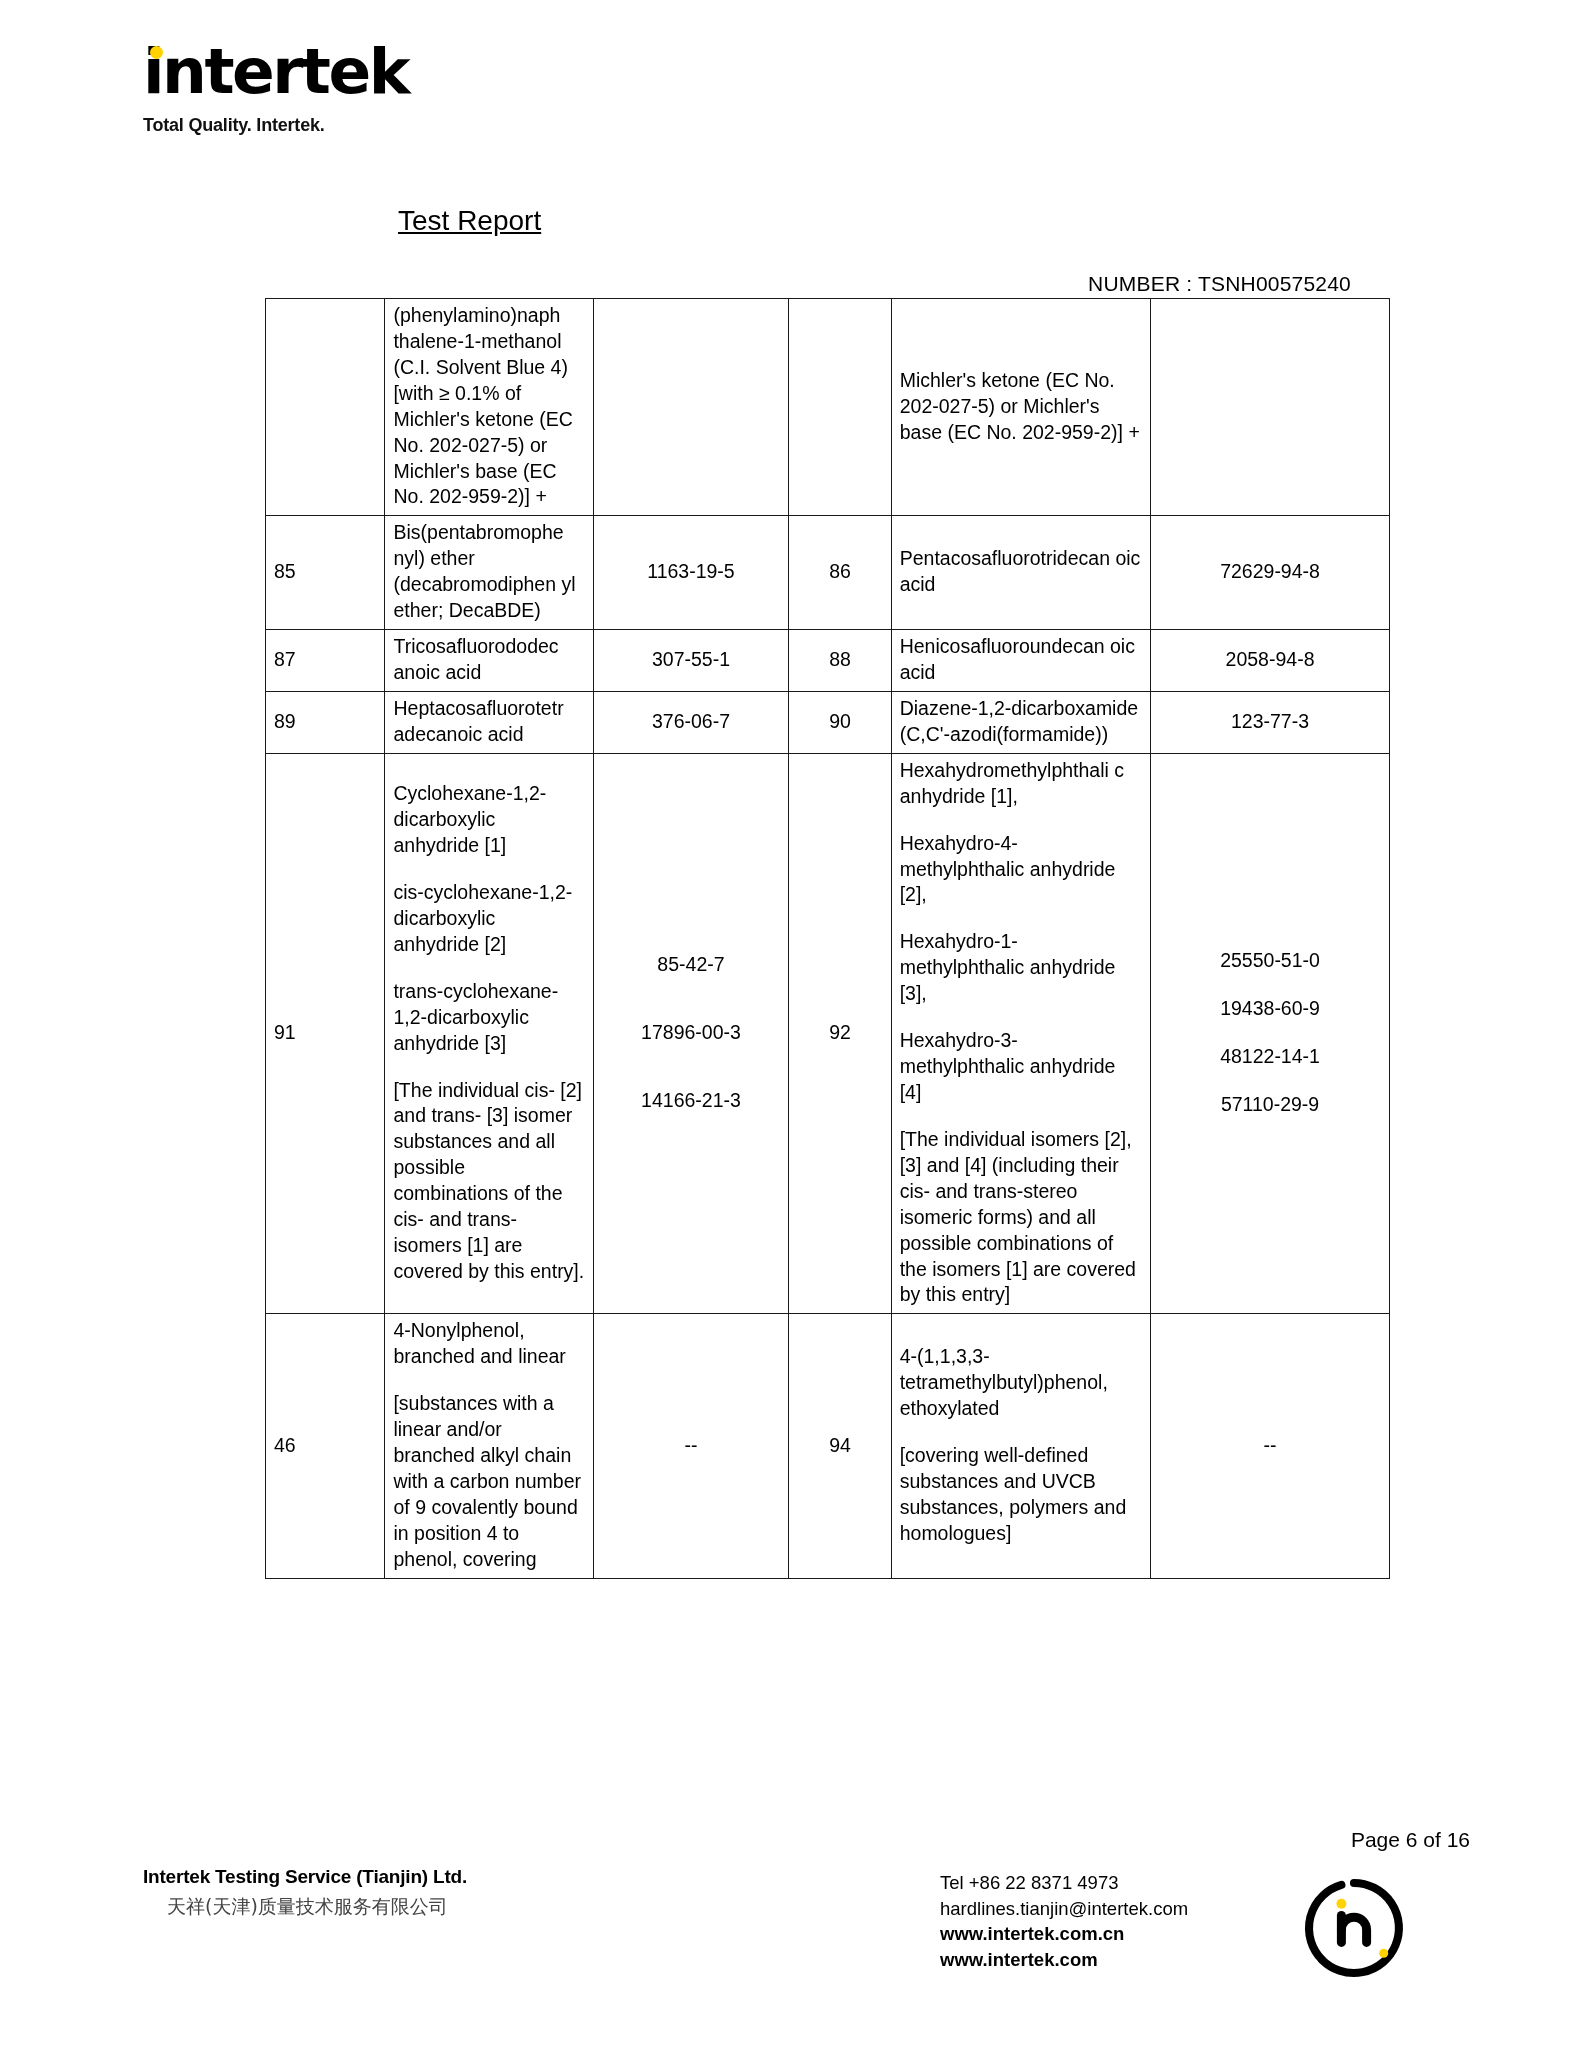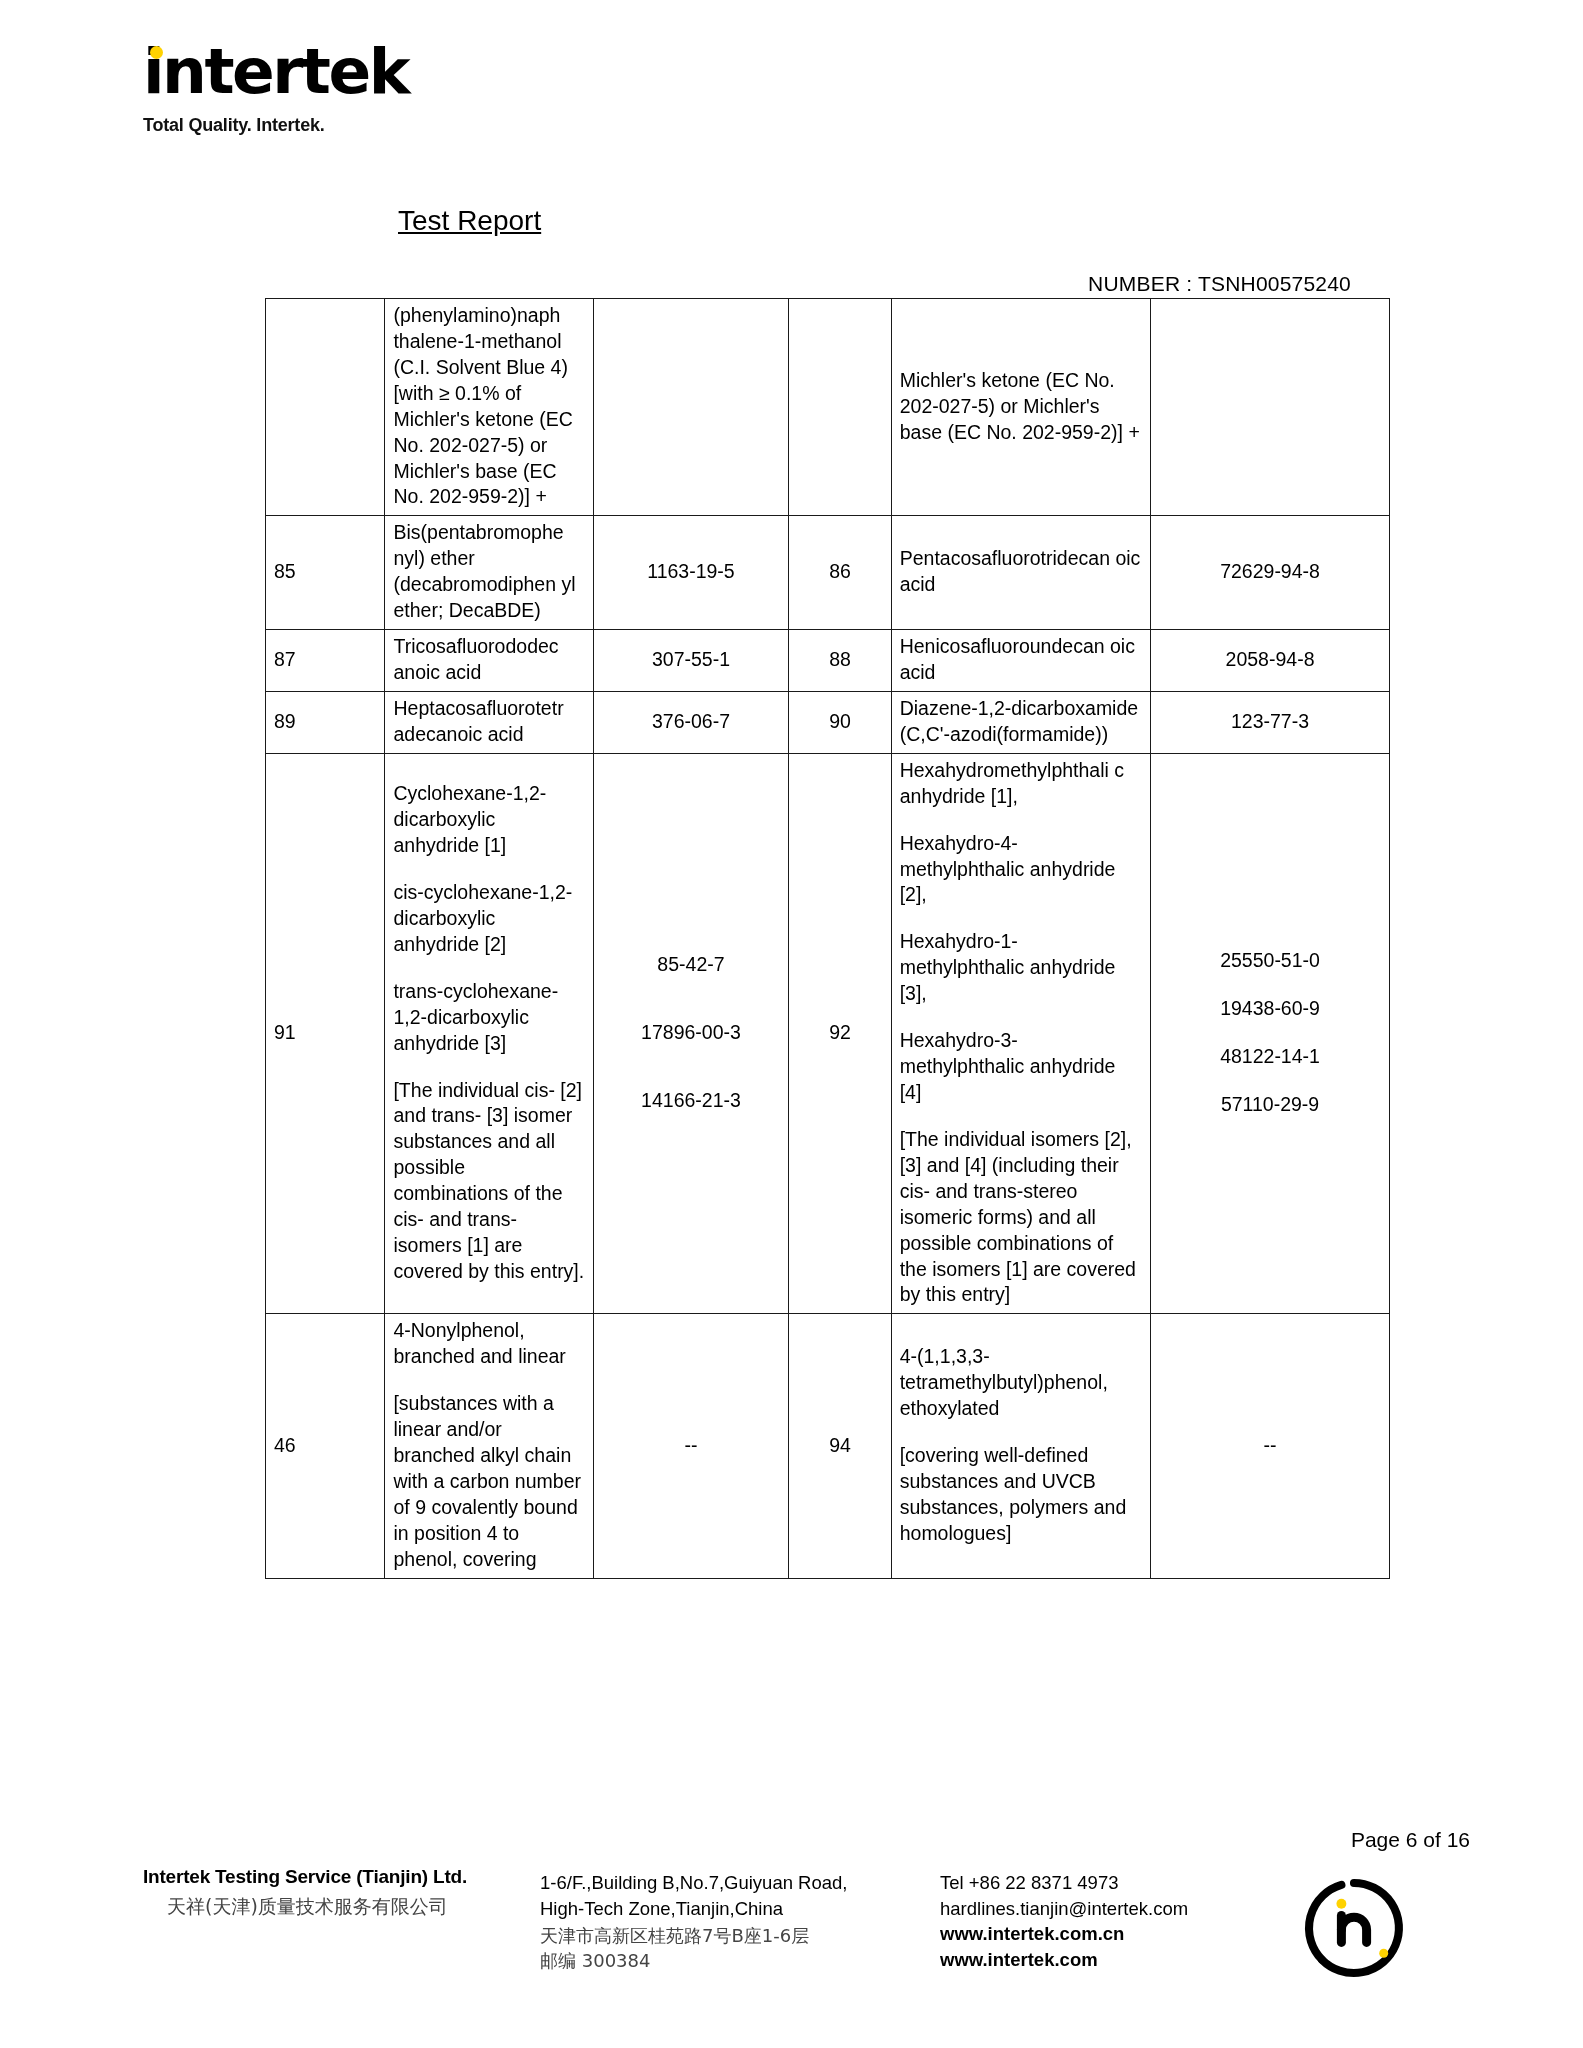--- a/index.html
+++ b/index.html
@@ -291,26 +291,20 @@
 
   <div class="footer">
 
     <div class="page-number">Page 6 of 16</div>
 
     <div class="footer-col-1">
       <div class="footer-company-en">Intertek Testing Service (Tianjin) Ltd.</div>
       <div class="footer-company-cn">天祥(天津)质量技术服务有限公司</div>
     </div>
 
-    <div class="footer-col-2">
-      <div>1-6/F.,Building B,No.7,Guiyuan Road,</div>
-      <div>High-Tech Zone,Tianjin,China</div>
-      <div class="cn">天津市高新区桂苑路7号B座1-6层</div>
-      <div class="cn">邮编 300384</div>
-    </div>
 
     <div class="footer-col-3">
       <div>Tel  +86 22 8371 4973</div>
       <div>hardlines.tianjin@intertek.com</div>
       <div class="bold">www.intertek.com.cn</div>
       <div class="bold">www.intertek.com</div>
     </div>
 
     <svg class="footer-mark" viewBox="0 0 120 120">
       <path d="M60 10 a50 50 0 1 1 -35.5 85.3" fill="none" stroke="#000" stroke-width="9" stroke-linecap="round"></path>

